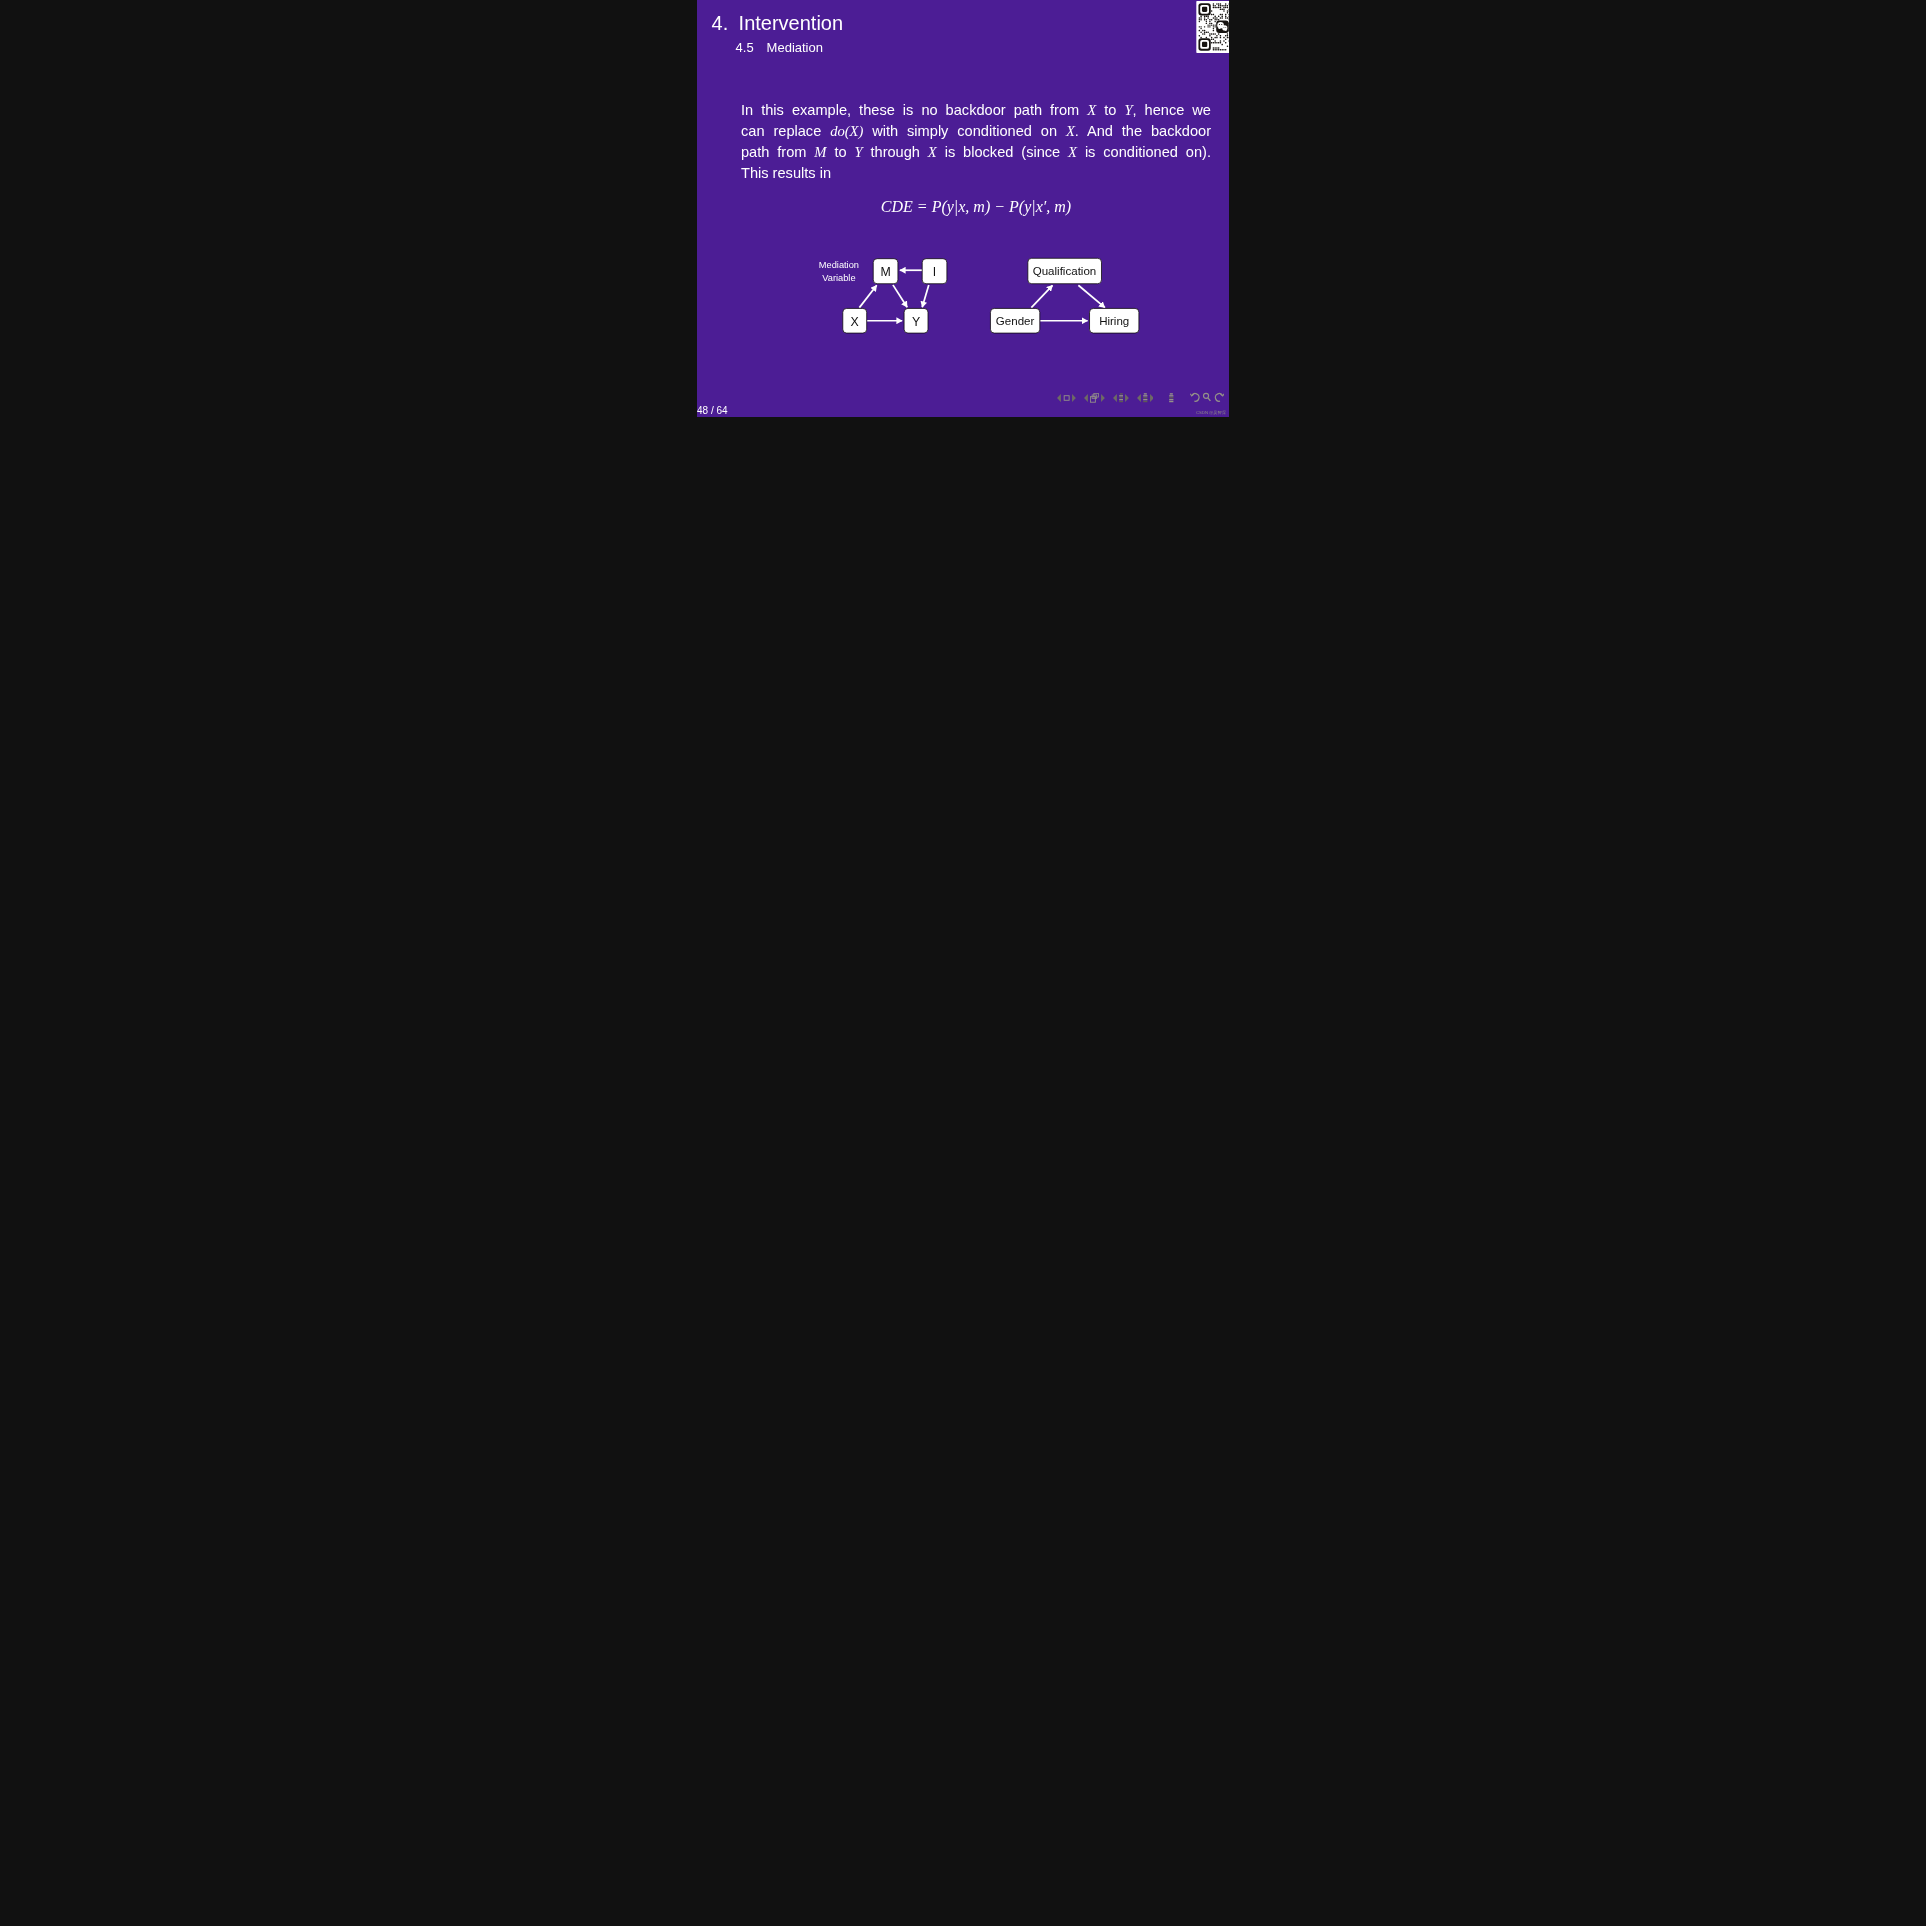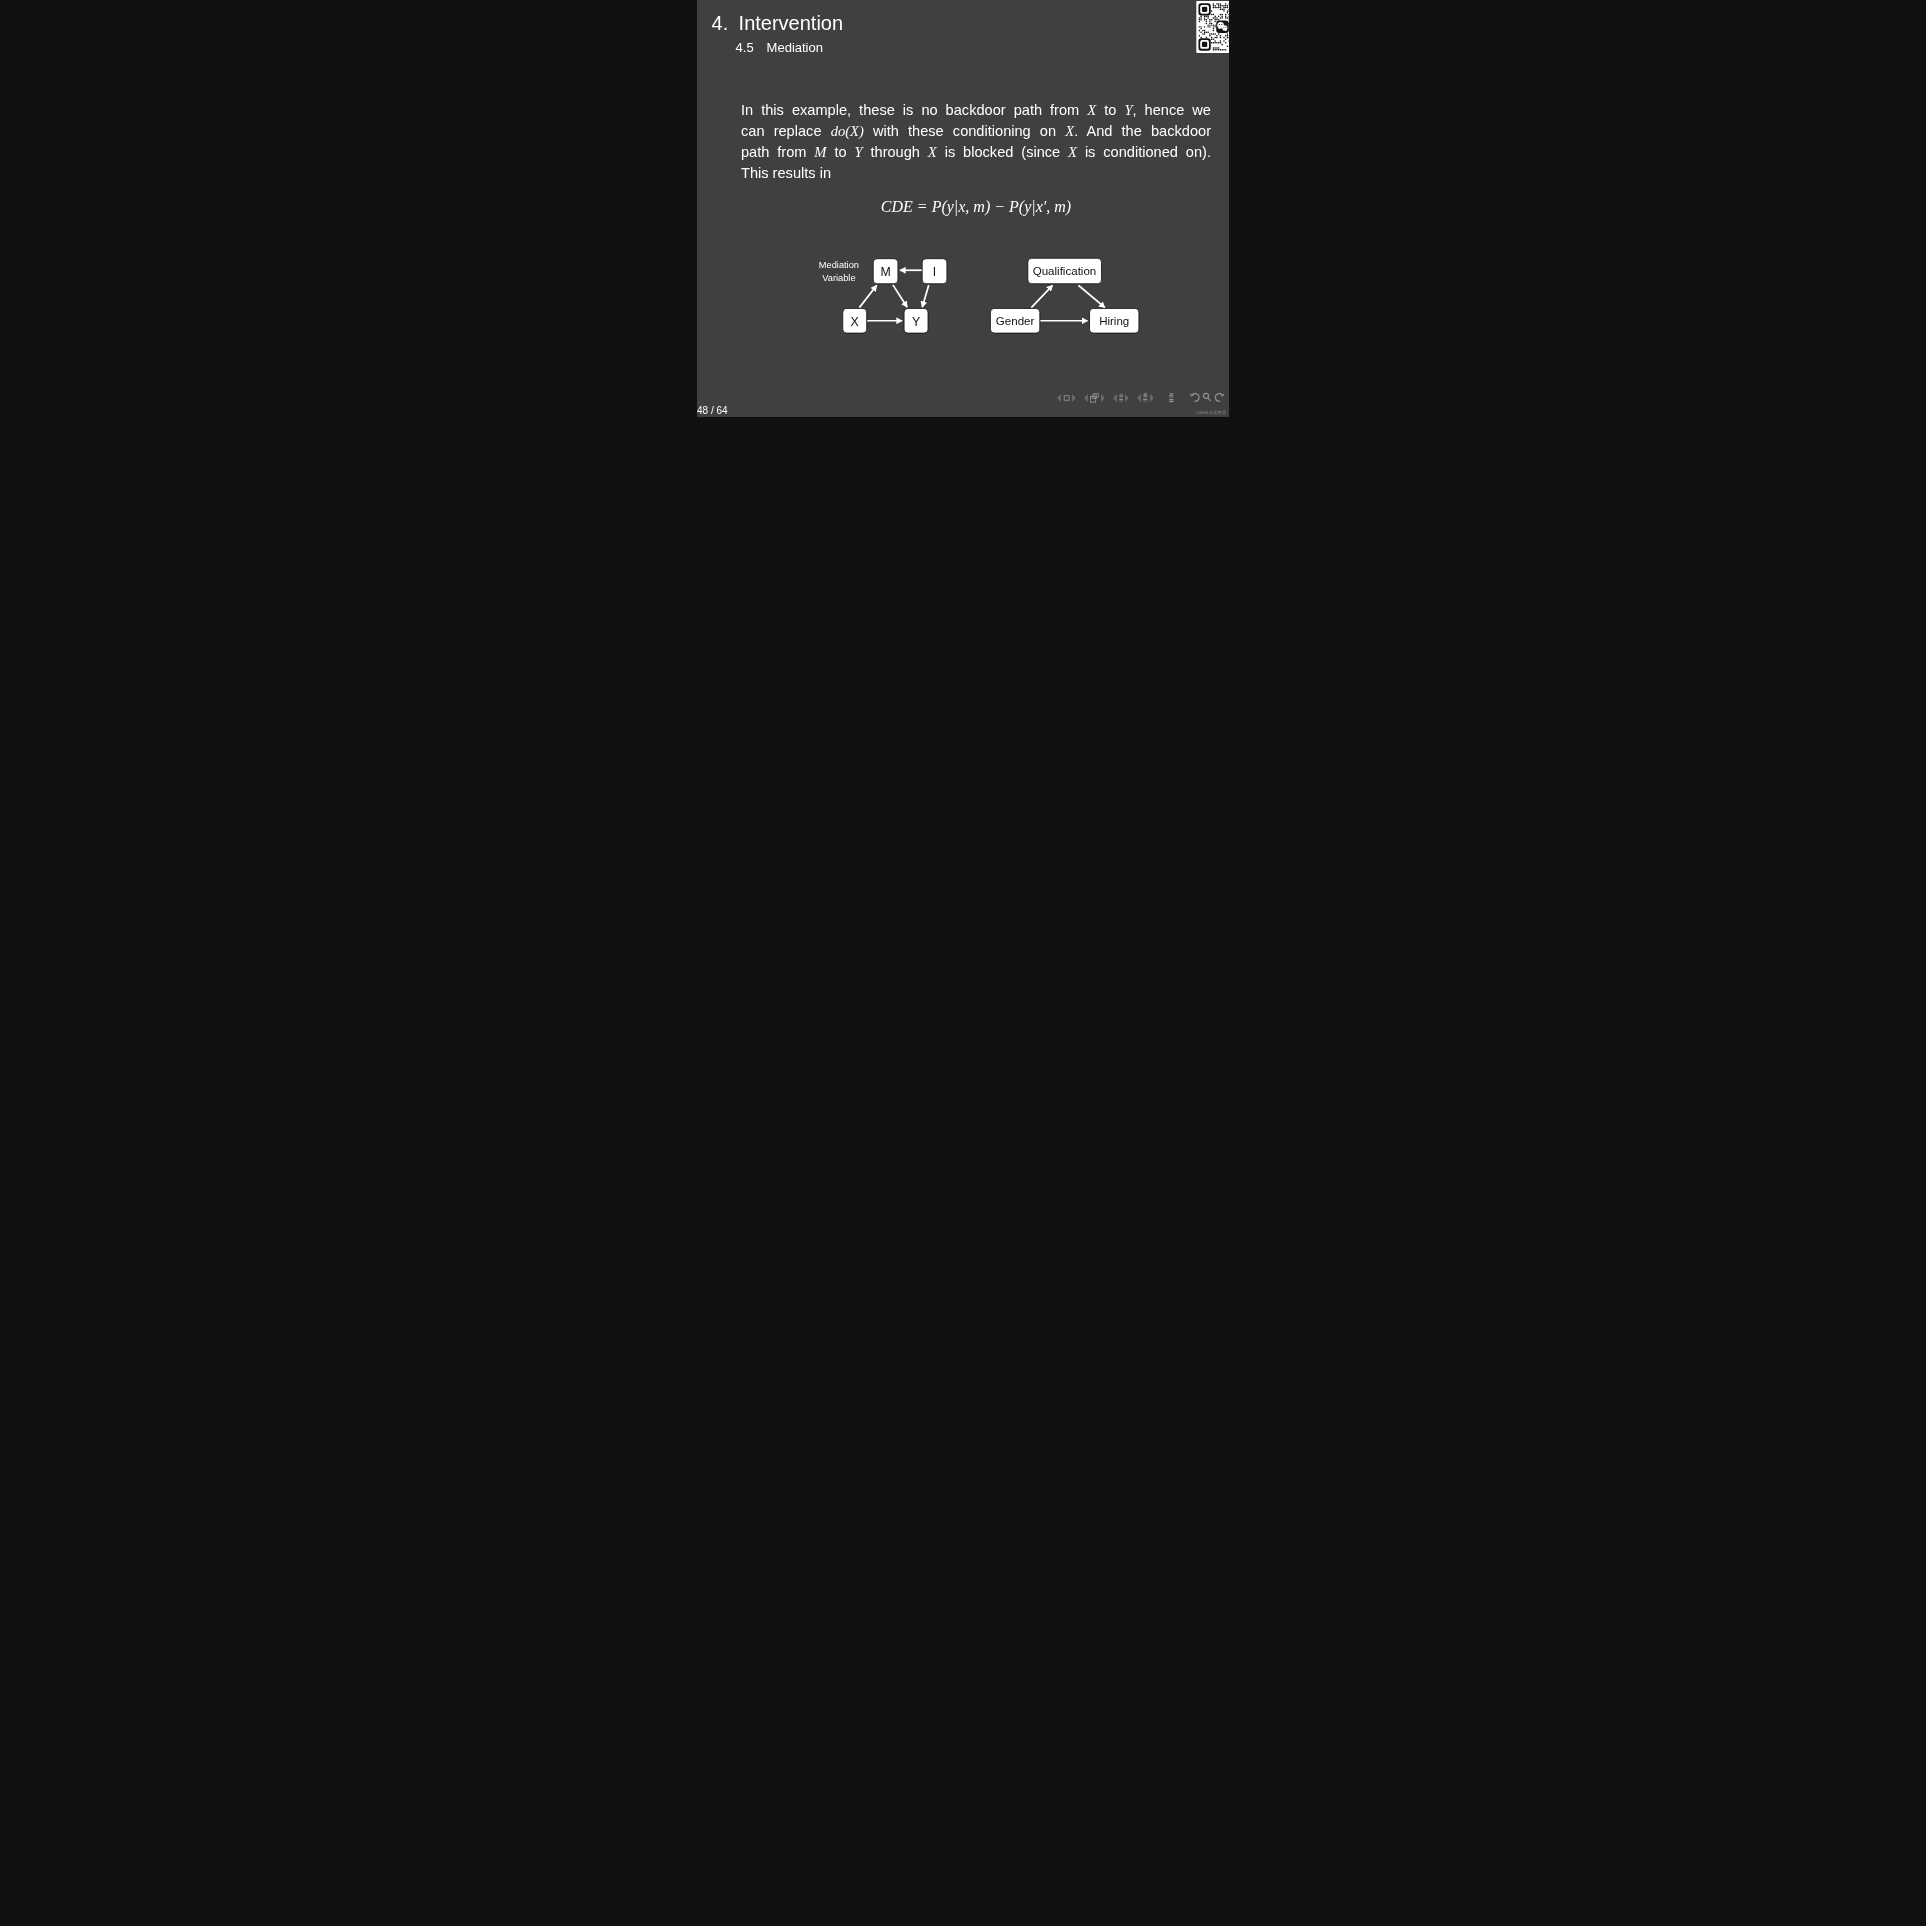--- a/index.html
+++ b/index.html
@@ -1,18 +1,18 @@
 <!DOCTYPE html>
 <html style="font-size:6.2px"><head>
 <meta charset="utf-8">
 <style>
   html,body{margin:0;padding:0;background:#111;}
   #slide{
     position:relative; width:532px; height:417px; margin:0 auto;
-    background:#404040; overflow:hidden;
+    background:#4c1d95; overflow:hidden;
     font-family:"Liberation Sans","DejaVu Sans",sans-serif; color:#ffffff;
   }
   
   .title{position:absolute; left:14.6px; top:11.6px; font-size:20px; line-height:1.1; font-weight:normal;}
   .title .num{display:inline-block; width:27px;}
   .subtitle{position:absolute; left:14.6px; top:41px; font-size:13px; line-height:1.1;}
   .subtitle .num{display:inline-block; width:31px;margin-left:24px;}
   
   #qr{position:absolute; left:499px; top:0.8px;}
   
@@ -304,21 +304,21 @@
       <circle cx="74.5" cy="70.5" r="6.8" fill="#ffffff"></circle>
       <polygon points="80.5,78.5 76.5,74.5 73.5,77" fill="#ffffff"></polygon>
       <circle cx="60.5" cy="61.5" r="1.5" fill="#161310"></circle>
       <circle cx="66.5" cy="61.5" r="1.5" fill="#161310"></circle>
       <circle cx="72.3" cy="69.3" r="1.2" fill="#161310"></circle>
       <circle cx="77.2" cy="69.3" r="1.2" fill="#161310"></circle>
     </svg>
 
   <div class="body">
       <div class="bline just"><span>In this example, these is no backdoor path from </span><span class="math">X</span><span> to </span><span class="math">Y</span><span>, hence we</span></div>
-      <div class="bline just"><span>can replace </span><span class="math">do(X)</span><span> with these conditioning on </span><span class="math">X</span><span>. And the backdoor</span></div>
+      <div class="bline just"><span>can replace </span><span class="math">do(X)</span><span> with simply conditioned on </span><span class="math">X</span><span>. And the backdoor</span></div>
       <div class="bline just"><span>path from </span><span class="math">M</span><span> to </span><span class="math">Y</span><span> through </span><span class="math">X</span><span> is blocked (since </span><span class="math">X</span><span> is conditioned on).</span></div>
       <div class="bline"><span>This results in</span></div>
     </div>
 
   <div class="formula">CDE = P(y|x, m) − P(y|x′, m)</div>
 
   <svg class="diagram" width="347" height="91" viewBox="0 0 900 235">
     <defs>
       <marker id="arr" markerUnits="userSpaceOnUse" markerWidth="20" markerHeight="18" refX="15" refY="9" orient="auto">
         <path d="M0,0 L16,9 L0,18 Z" fill="#ffffff"></path>

